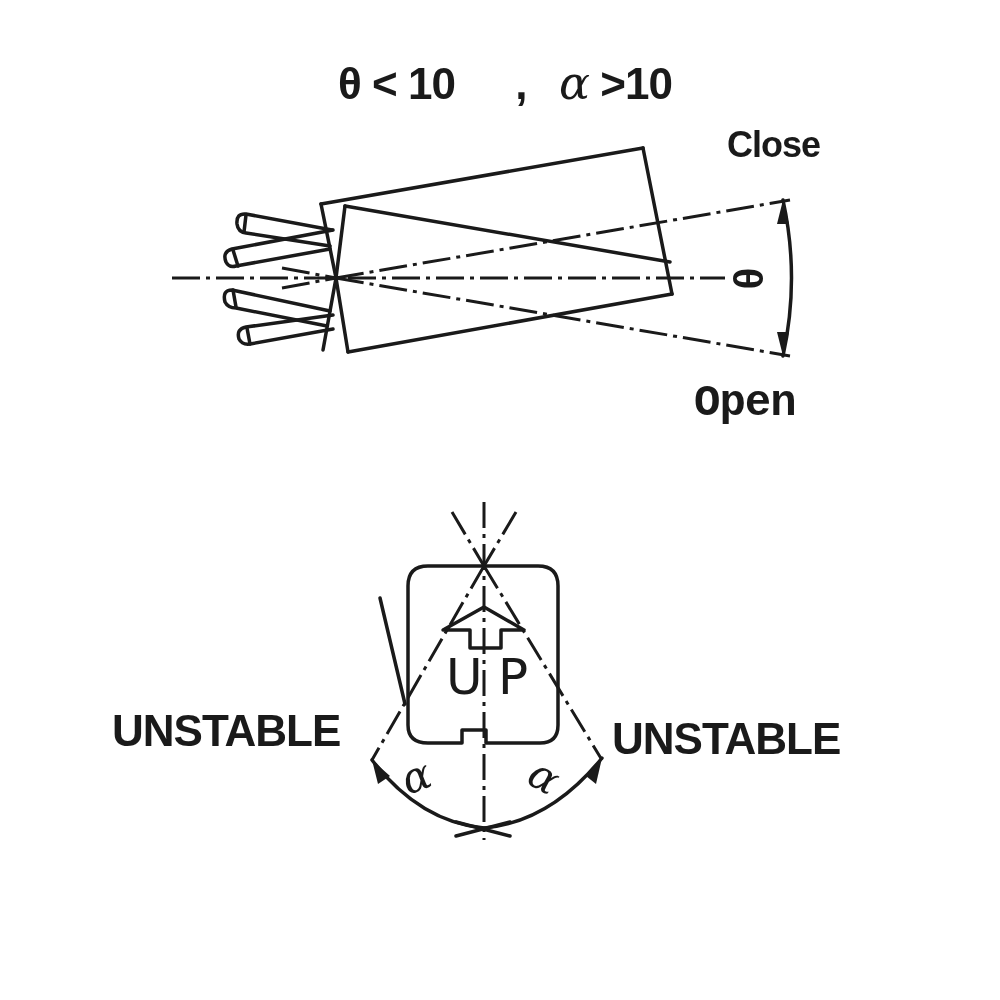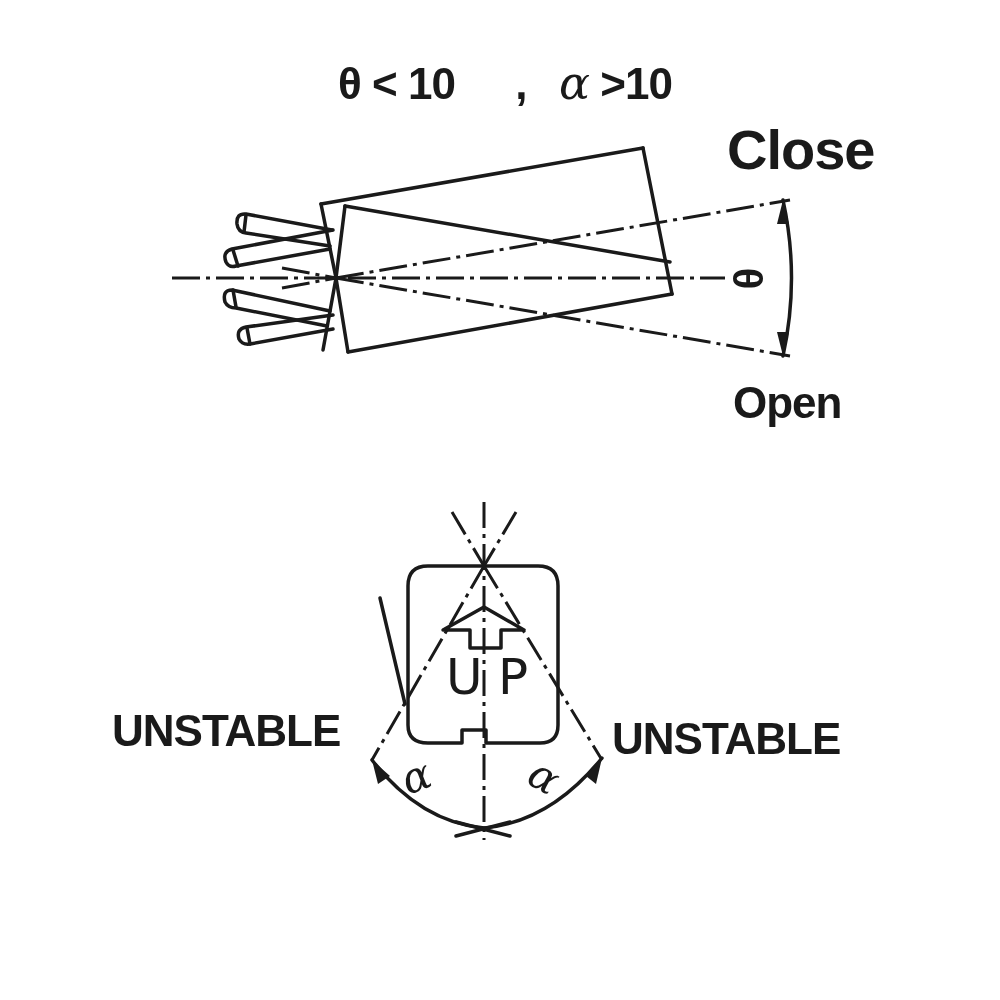--- a/index.html
+++ b/index.html
@@ -9,22 +9,22 @@
   .lbl {
     position: absolute;
     font-family: "Liberation Sans", "DejaVu Sans", sans-serif;
     font-weight: bold;
     color: #1a1a1a;
     white-space: nowrap;
     letter-spacing: -1px;
   }
   .title { left: 0; width: 1010px; top: 56px; text-align: center; font-size: 44px; }
   .title .alpha { font-family: "DejaVu Serif", serif; font-style: italic; font-weight: normal; font-size: 46px; }
-  .close-lbl { left: 727px; top: 117px; font-size: 56px; }
-  .open-lbl { left: 733px; top: 378px; font-size: 44px; }
+  .close-lbl { left: 727px; top: 124px; font-size: 36px; }
+  .open-lbl { left: 694px; top: 378px; font-size: 44px; font-family: Liberation Mono, monospace; }
   .unstable-left { left: 112px; top: 706px; font-size: 44px; }
   .unstable-right { left: 612px; top: 714px; font-size: 44px; }
   .stable-lbl { left: 400px; top: 860px; font-size: 44px; }
   .up-u { position: absolute; left: 446px; top: 648px; font-family: "DejaVu Sans", sans-serif; font-size: 50px; font-weight: normal; color: #1a1a1a; }
   .up-p { position: absolute; left: 498px; top: 648px; font-family: "DejaVu Sans", sans-serif; font-size: 50px; font-weight: normal; color: #1a1a1a; }
   .theta-side { position: absolute; left: 736px; top: 256px; font-family: "Liberation Sans", sans-serif; font-weight: bold; font-size: 40px; color: #1a1a1a; transform: rotate(90deg); transform-origin: center; }
   .alpha-l { position: absolute; left: 402px; top: 752px; font-family: "DejaVu Serif", serif; font-style: italic; font-size: 42px; color: #1a1a1a; transform: rotate(-20deg); }
   .alpha-r { position: absolute; left: 530px; top: 752px; font-family: "DejaVu Serif", serif; font-style: italic; font-size: 42px; color: #1a1a1a; transform: rotate(30deg); }
 </style>
 </head>

